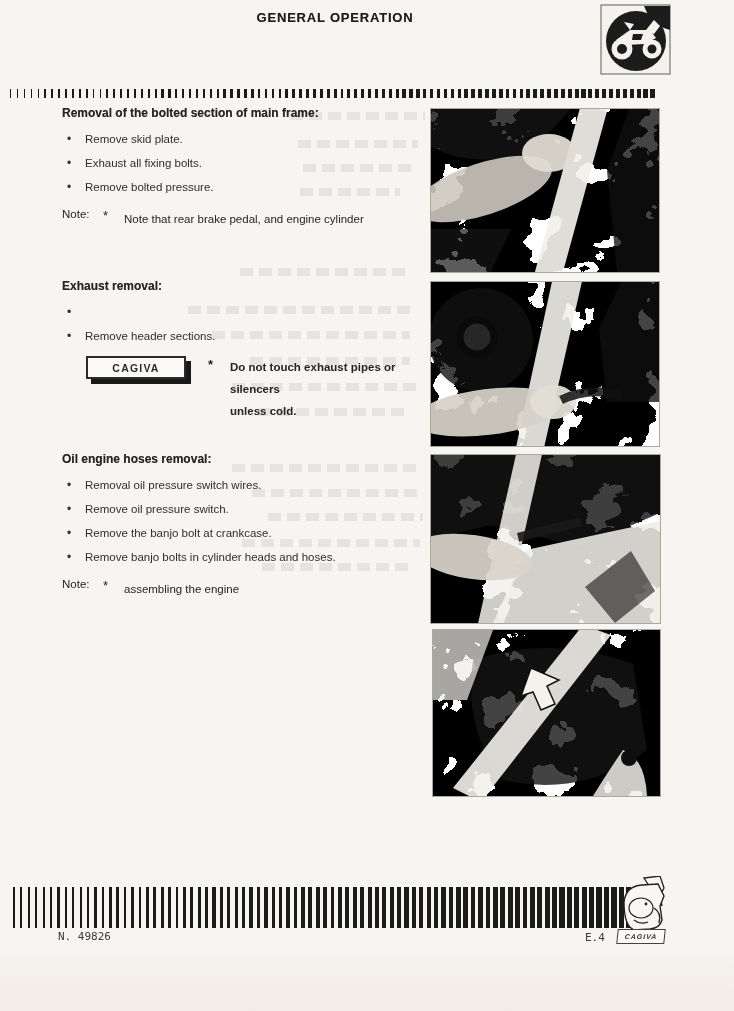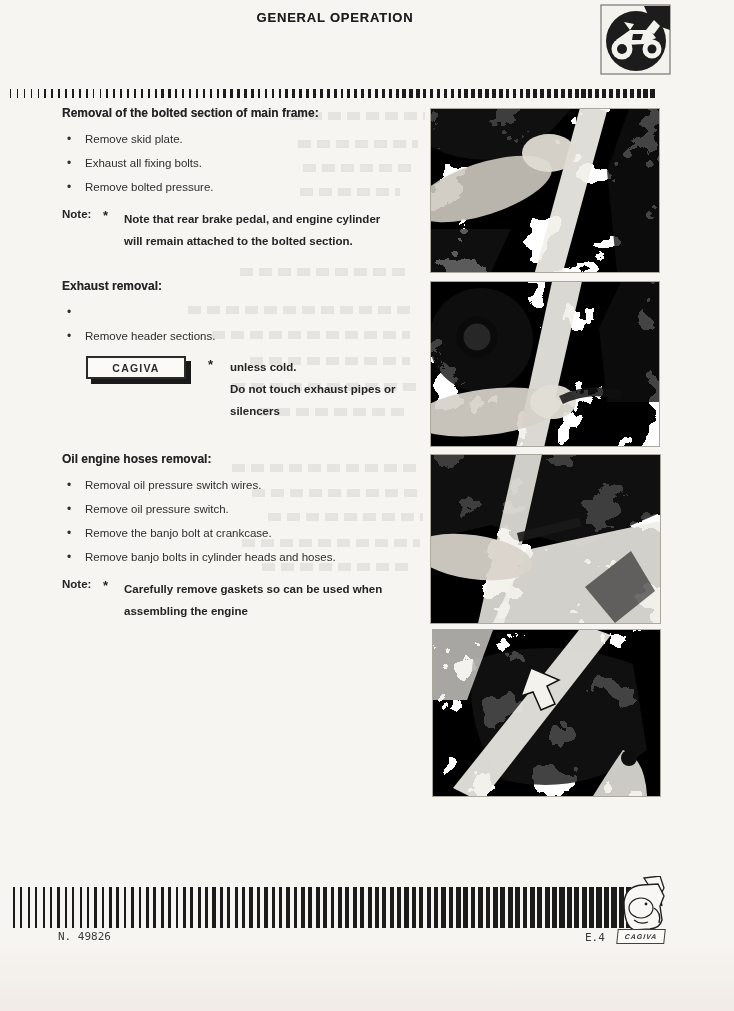--- a/index.html
+++ b/index.html
@@ -24,21 +24,21 @@
   #tickTop{left:10px;top:89px;height:9px;width:652px;}
   #barcode{left:13px;top:887px;height:41px;width:650px;}
   
   .sec{position:absolute;left:62px;width:368px;}
   .sec h2{margin:0 0 13px 0;font-size:12px;font-weight:bold;color:#242424;
     text-shadow:0 0 .4px rgba(40,40,40,.5);}
   .sec ul{list-style:none;margin:0;padding:0 0 0 5px;}
   .sec li{display:flex;margin:0 0 11px 0;font-size:11.5px;line-height:13px;color:#2e2e2e;}
   .sec li .marker{width:18px;flex:none;font-size:12px;}
   .noteRow{display:grid;grid-template-columns:41px 21px auto;margin-top:14px;
-    font-size:11.5px;font-weight:bold;color:#242424;}
+    font-size:11.5px;font-weight:normal;color:#242424;}
   .noteRow .star{font-size:13px;}
   .noteRow .nlines div{line-height:22px;}
   .warnRow{display:grid;grid-template-columns:146px 22px auto;margin-top:13px;
     font-size:11.5px;font-weight:bold;align-items:start;color:#242424;}
   .warnBox{
     margin-left:24px;width:96px;height:19px;border:2px solid #2a2a2a;
     background:#fbfaf7;box-shadow:5px 5px 0 #191919;
     font-size:10.5px;letter-spacing:1.2px;font-weight:bold;
     display:flex;align-items:center;justify-content:center;color:#2a2a2a;
   }
@@ -257,42 +257,41 @@
       <li>
           <span class="marker">•</span>
           <span>Remove bolted pressure.</span>
         </li>
     </ul>
     <div class="noteRow">
       <span>Note:</span>
       <span class="star">*</span>
       <span class="nlines">
         <div>Note that rear brake pedal, and engine cylinder</div>
-        <div>will remain attached to the bolted section.</div>
       </span>
     </div>
   </section>
 
   <section class="sec" style="top:279px">
     <h2>Exhaust removal:</h2>
     <ul>
       <li>
           <span class="marker">•</span>
         </li>
       <li>
           <span class="marker">•</span>
           <span>Remove header sections.</span>
         </li>
     </ul>
     <div class="warnRow">
       <span class="warnBox">CAGIVA</span>
       <span class="star">*</span>
       <span class="wlines">
+        <div>Do not touch exhaust pipes or silencers</div>
         <div>unless cold.</div>
-        <div>Do not touch exhaust pipes or silencers</div>
       </span>
     </div>
   </section>
 
   <section class="sec" style="top:452px">
     <h2>Oil engine hoses removal:</h2>
     <ul>
       <li>
           <span class="marker">•</span>
           <span>Removal oil pressure switch wires.</span>
@@ -307,21 +306,20 @@
         </li>
       <li>
           <span class="marker">•</span>
           <span>Remove banjo bolts in cylinder heads and hoses.</span>
         </li>
     </ul>
     <div class="noteRow">
       <span>Note:</span>
       <span class="star">*</span>
       <span class="nlines">
-        <div>Carefully remove gaskets so can be used when</div>
         <div>assembling the engine</div>
       </span>
     </div>
   </section>
 
   <div class="photo" style="left:430px;top:108px;width:228px;height:163px">
     <svg viewBox="0 0 228 163" width="228" height="163">
       <rect width="228" height="163" fill="#f0eee8"></rect>
       <rect width="228" height="163" filter="url(#pc0)"></rect>
       <path d="M0,0 H140 L100,44 Q42,60 0,38 Z" fill="#141414" opacity=".82"></path>

